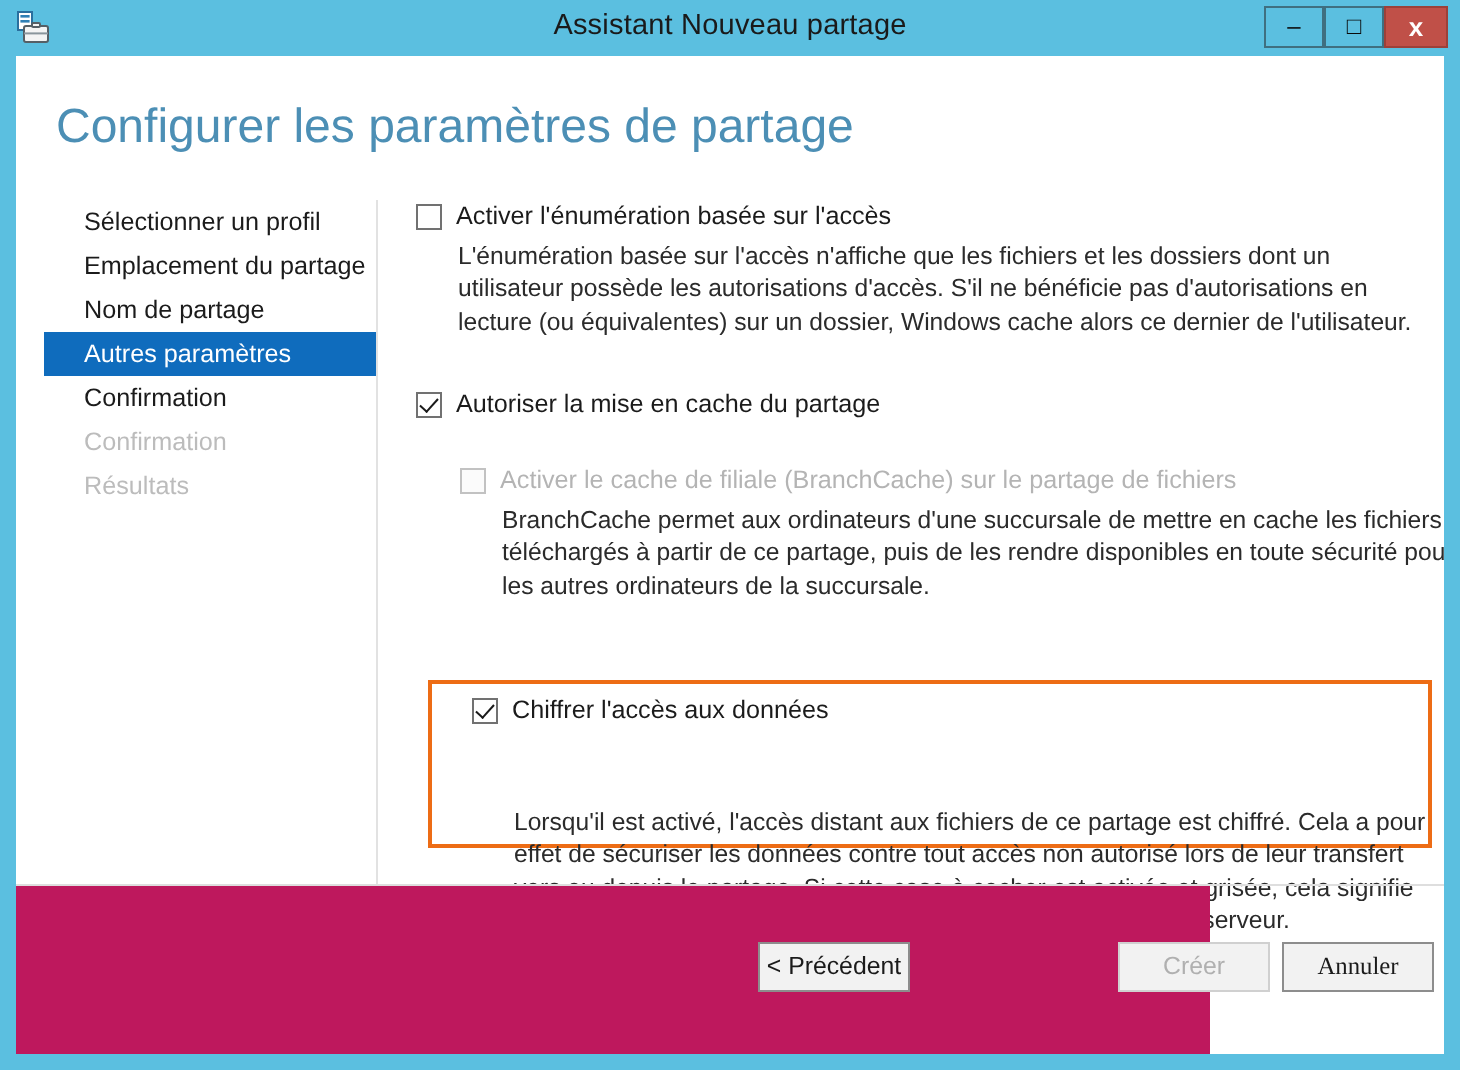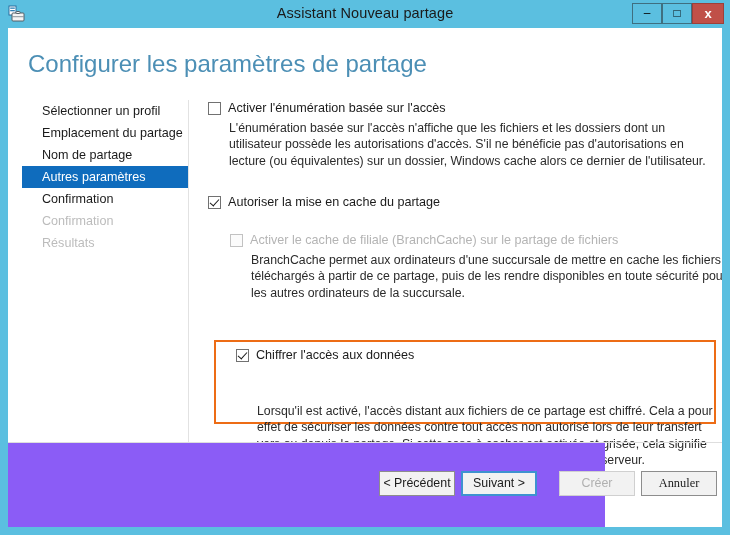--- a/index.html
+++ b/index.html
@@ -190,21 +190,21 @@
   #footer-sep {
     position: absolute;
     left: 0px; top: 414px;
     width: 714px; height: 1px;
     background: #dedede;
   }
   #footer {
     position: absolute;
     left: 0px; top: 415px;
     width: 597px; height: 84px;
-    background: #8b5cf6;
+    background: #be185d;
   }
   .fbtn {
     position: absolute;
     top: 28px;
     height: 25px;
     background: #f2f2f2;
     border: 1px solid #8d8d8d;
     font-size: 12.4px;
     color: #1b1b1b;
     font-family: "Liberation Sans", sans-serif;
@@ -305,19 +305,18 @@
           </div>
           <div class="opt-desc">Lorsqu'il est activé, l'accès distant aux fichiers de ce partage est chiffré. Cela a pour effet de sécuriser les données contre tout accès non autorisé lors de leur transfert vers ou depuis le partage. Si cette case à cocher est activée et grisée, cela signifie qu'un administrateur a activé le chiffrement pour l'ensemble du serveur.</div>
         </div>
       </div>
 
     </div>
 
     <div id="footer-sep"></div>
     <div id="footer">
       <button class="fbtn" id="btn-prev">&lt; Précédent</button>
-      <button class="fbtn" id="btn-next">Suivant &gt;</button>
       <button class="fbtn" id="btn-create">Créer</button>
       <button class="fbtn" id="btn-cancel">Annuler</button>
     </div>
 
   </div>
 </div>
 
 </body></html>

